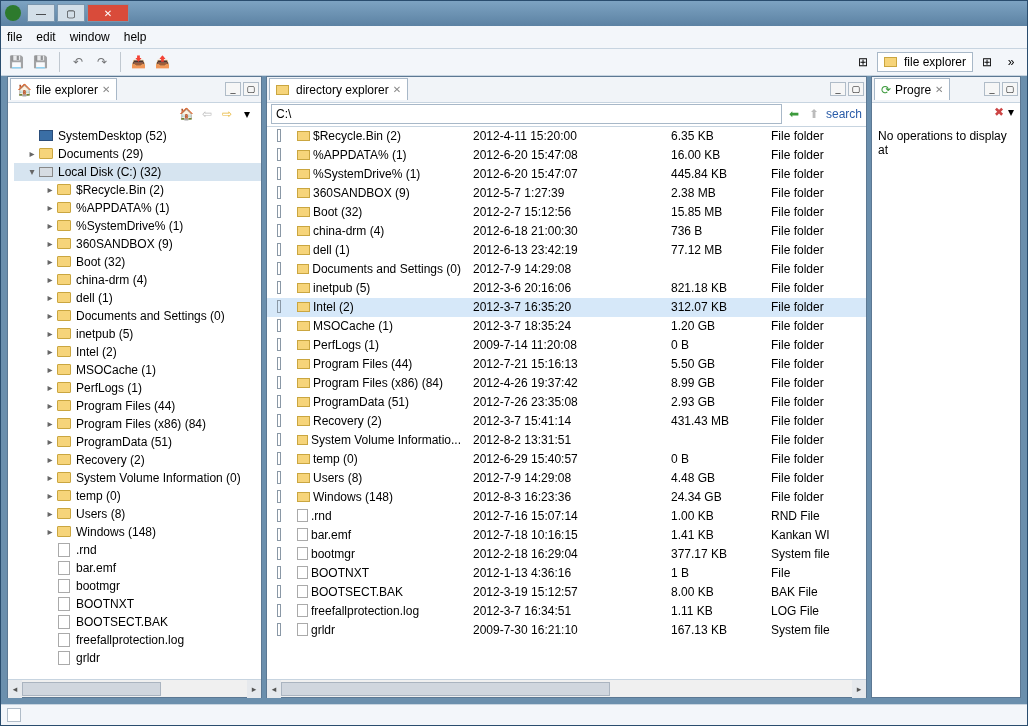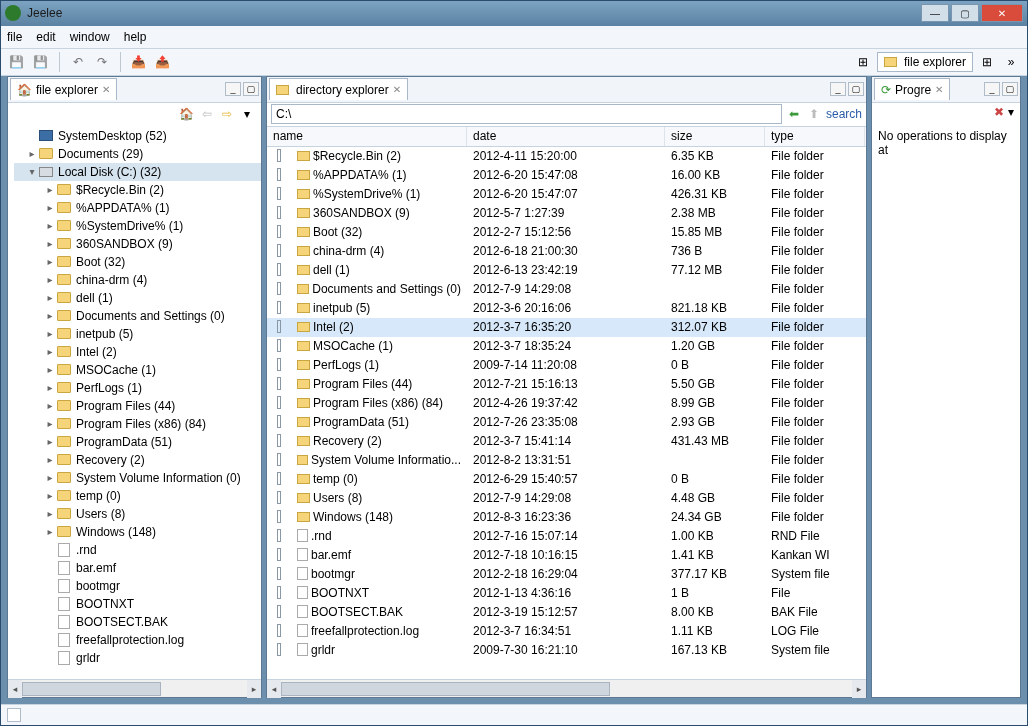--- a/index.html
+++ b/index.html
@@ -61,21 +61,20 @@
 .dc-cb{width:24px;display:flex;align-items:center}
 .dc-name{width:176px;display:flex;align-items:center}
 .dc-date{width:198px}.dc-size{width:100px}.dc-type{width:100px}
 </style>
 </head>
 <body>
 
 <div class="window">
   <div class="titlebar">
     <div class="icon"></div>
-    <div class="title">Jeelee</div>
     <div class="winbtns">
       <div class="winbtn">—</div>
       <div class="winbtn">▢</div>
       <div class="winbtn close">✕</div>
     </div>
   </div>
 
   <div class="menubar">
     <span>file</span>
     <span>edit</span>
@@ -353,26 +352,20 @@
           <div class="mini">_</div>
           <div class="mini">▢</div>
         </div>
       </div>
       <div class="pathbar">
         <input value="C:\" style="">
         <span class="nav-ico" style="color:#3c9a3c">⬅</span>
         <span class="nav-ico" style="color:#bcbcbc">⬆</span>
         <span class="search">search</span>
       </div>
-      <div class="dirhead">
-        <div class="col col-name">name</div>
-        <div class="col col-date">date</div>
-        <div class="col col-size">size</div>
-        <div class="col col-type">type</div>
-      </div>
       <div class="dirbody" id="dirbody">
           <div class="dirrow">
             <div class="c dc-cb">
               <span class="cb"></span>
             </div>
             <div class="c dc-name">
               <span class="folder-tiny"></span>
               <span>$Recycle.Bin (2)</span>
             </div>
             <div class="c dc-date">2012-4-11 15:20:00</div>
@@ -393,21 +386,21 @@
           </div>
           <div class="dirrow">
             <div class="c dc-cb">
               <span class="cb"></span>
             </div>
             <div class="c dc-name">
               <span class="folder-tiny"></span>
               <span>%SystemDrive% (1)</span>
             </div>
             <div class="c dc-date">2012-6-20 15:47:07</div>
-            <div class="c dc-size">426.31 KB</div>
+            <div class="c dc-size">445.84 KB</div>
             <div class="c dc-type">File folder</div>
           </div>
           <div class="dirrow">
             <div class="c dc-cb">
               <span class="cb"></span>
             </div>
             <div class="c dc-name">
               <span class="folder-tiny"></span>
               <span>360SANDBOX (9)</span>
             </div>

